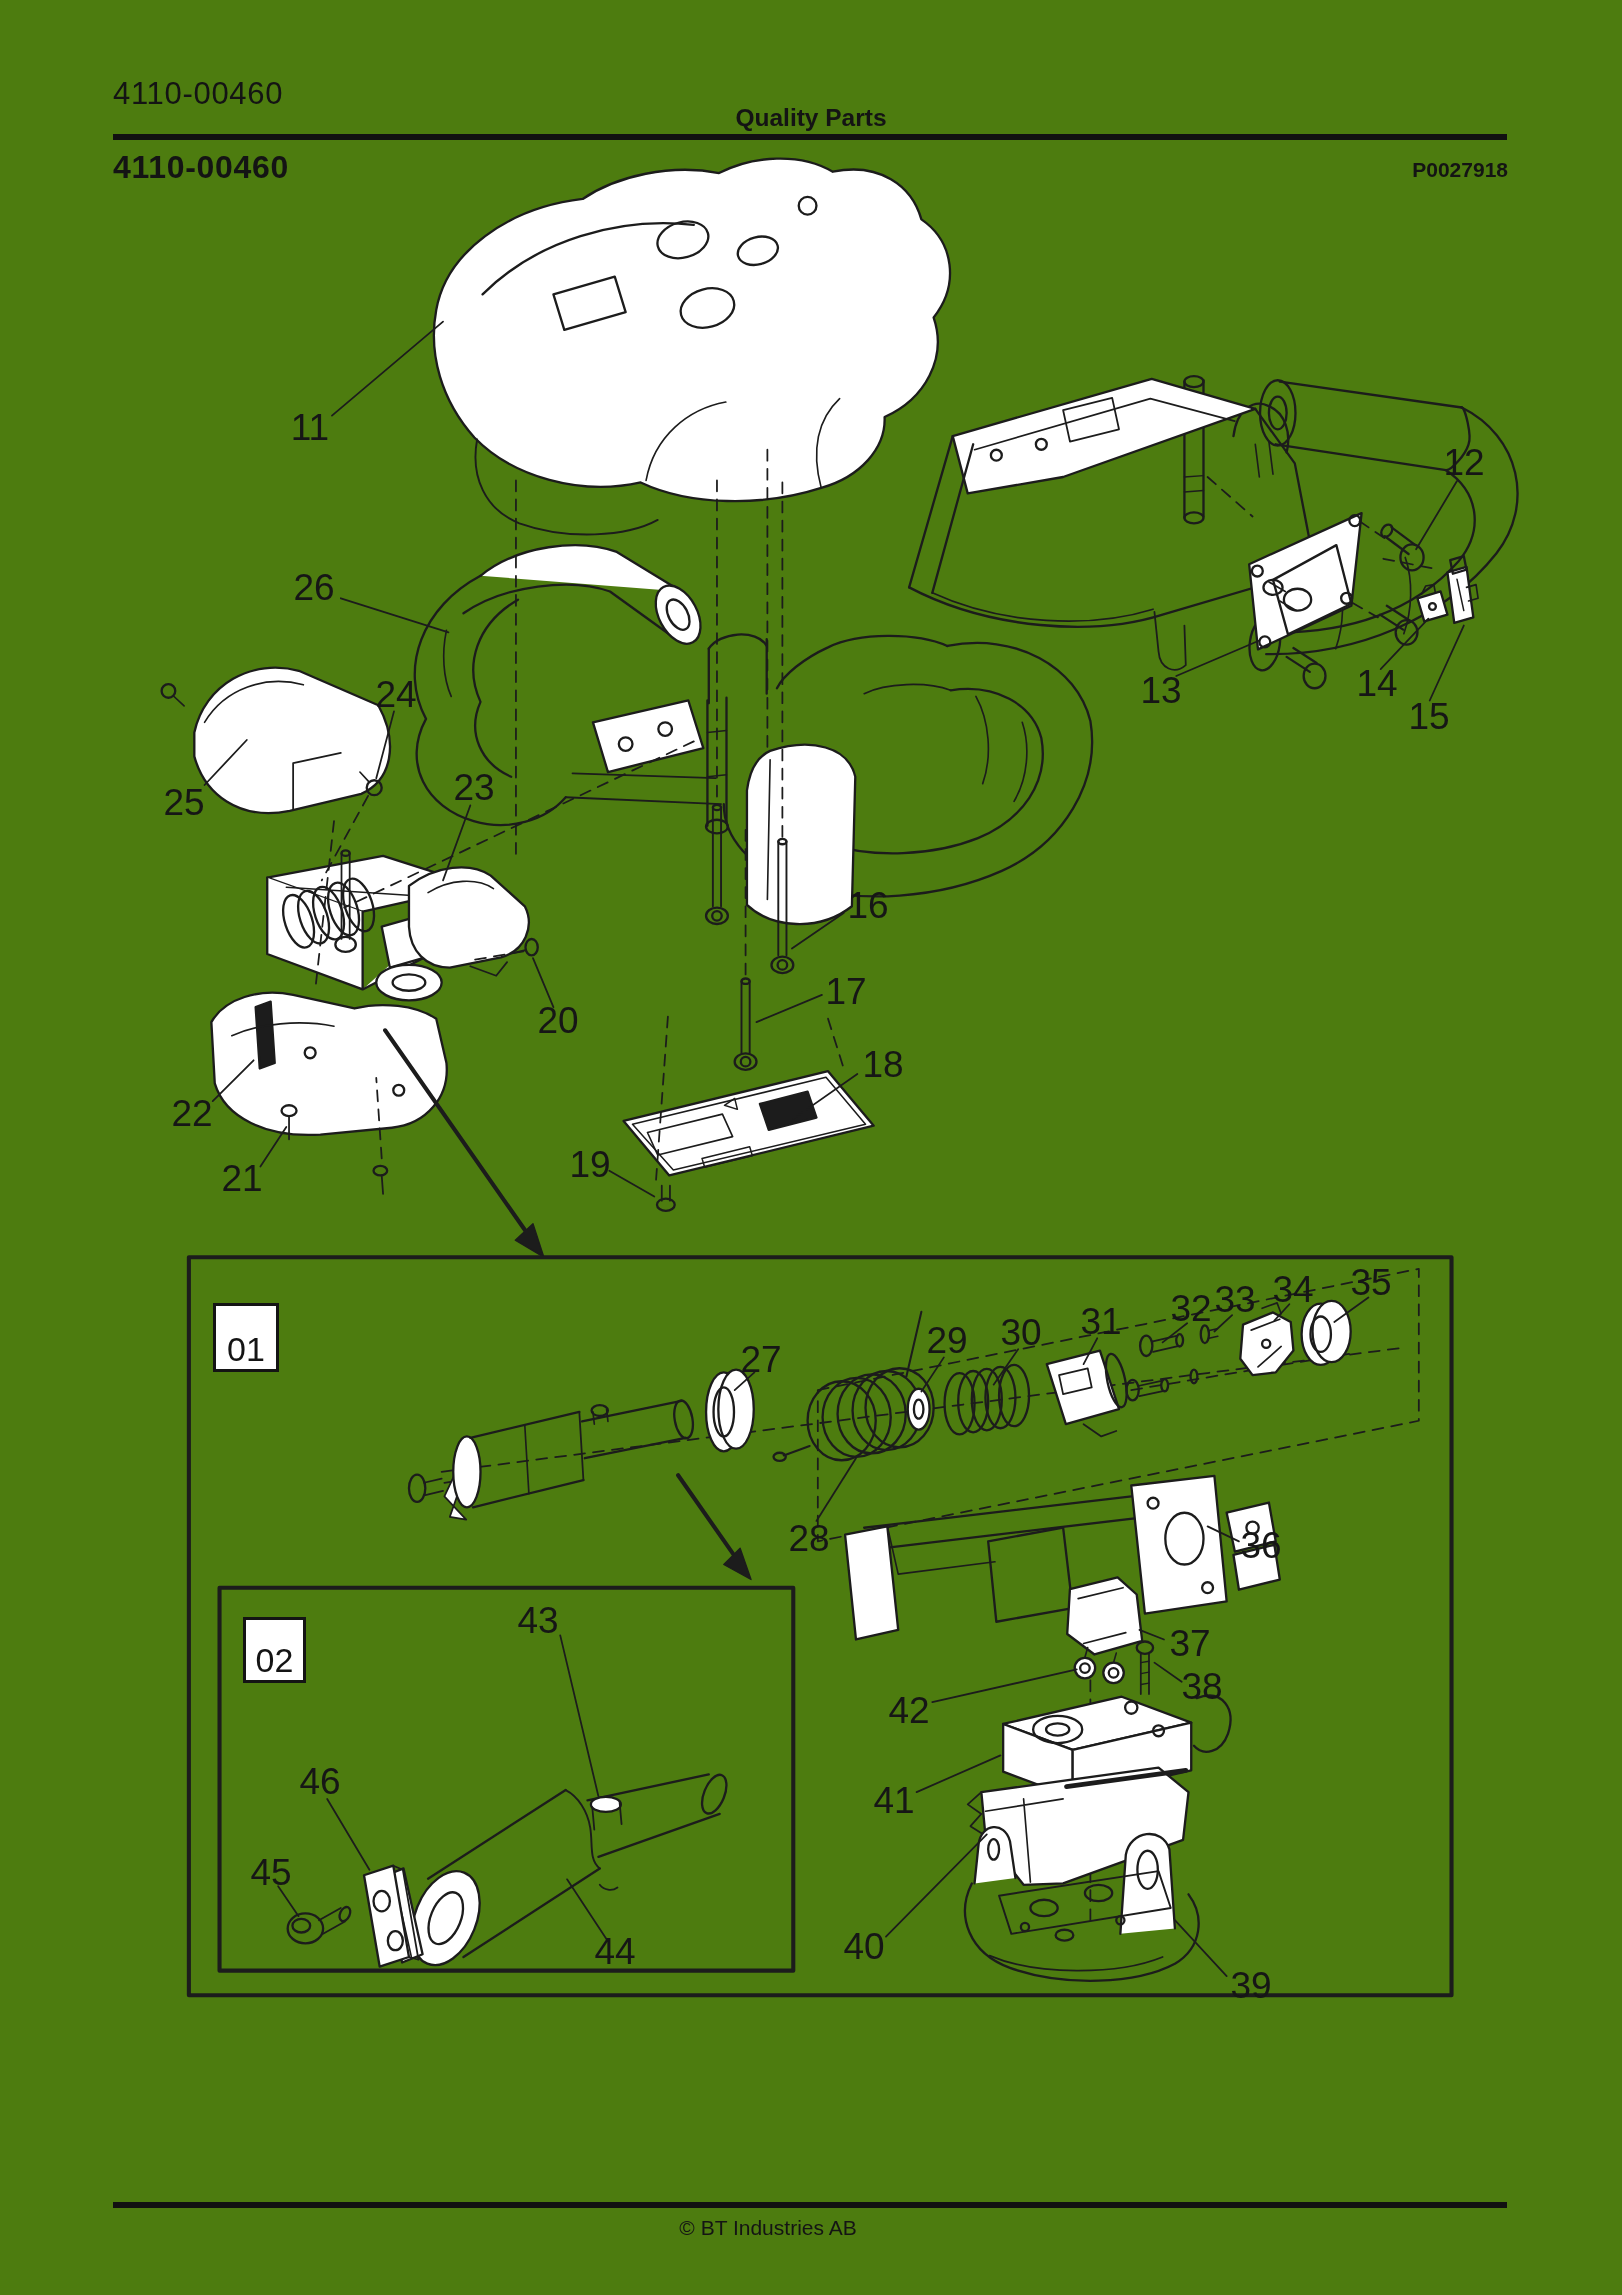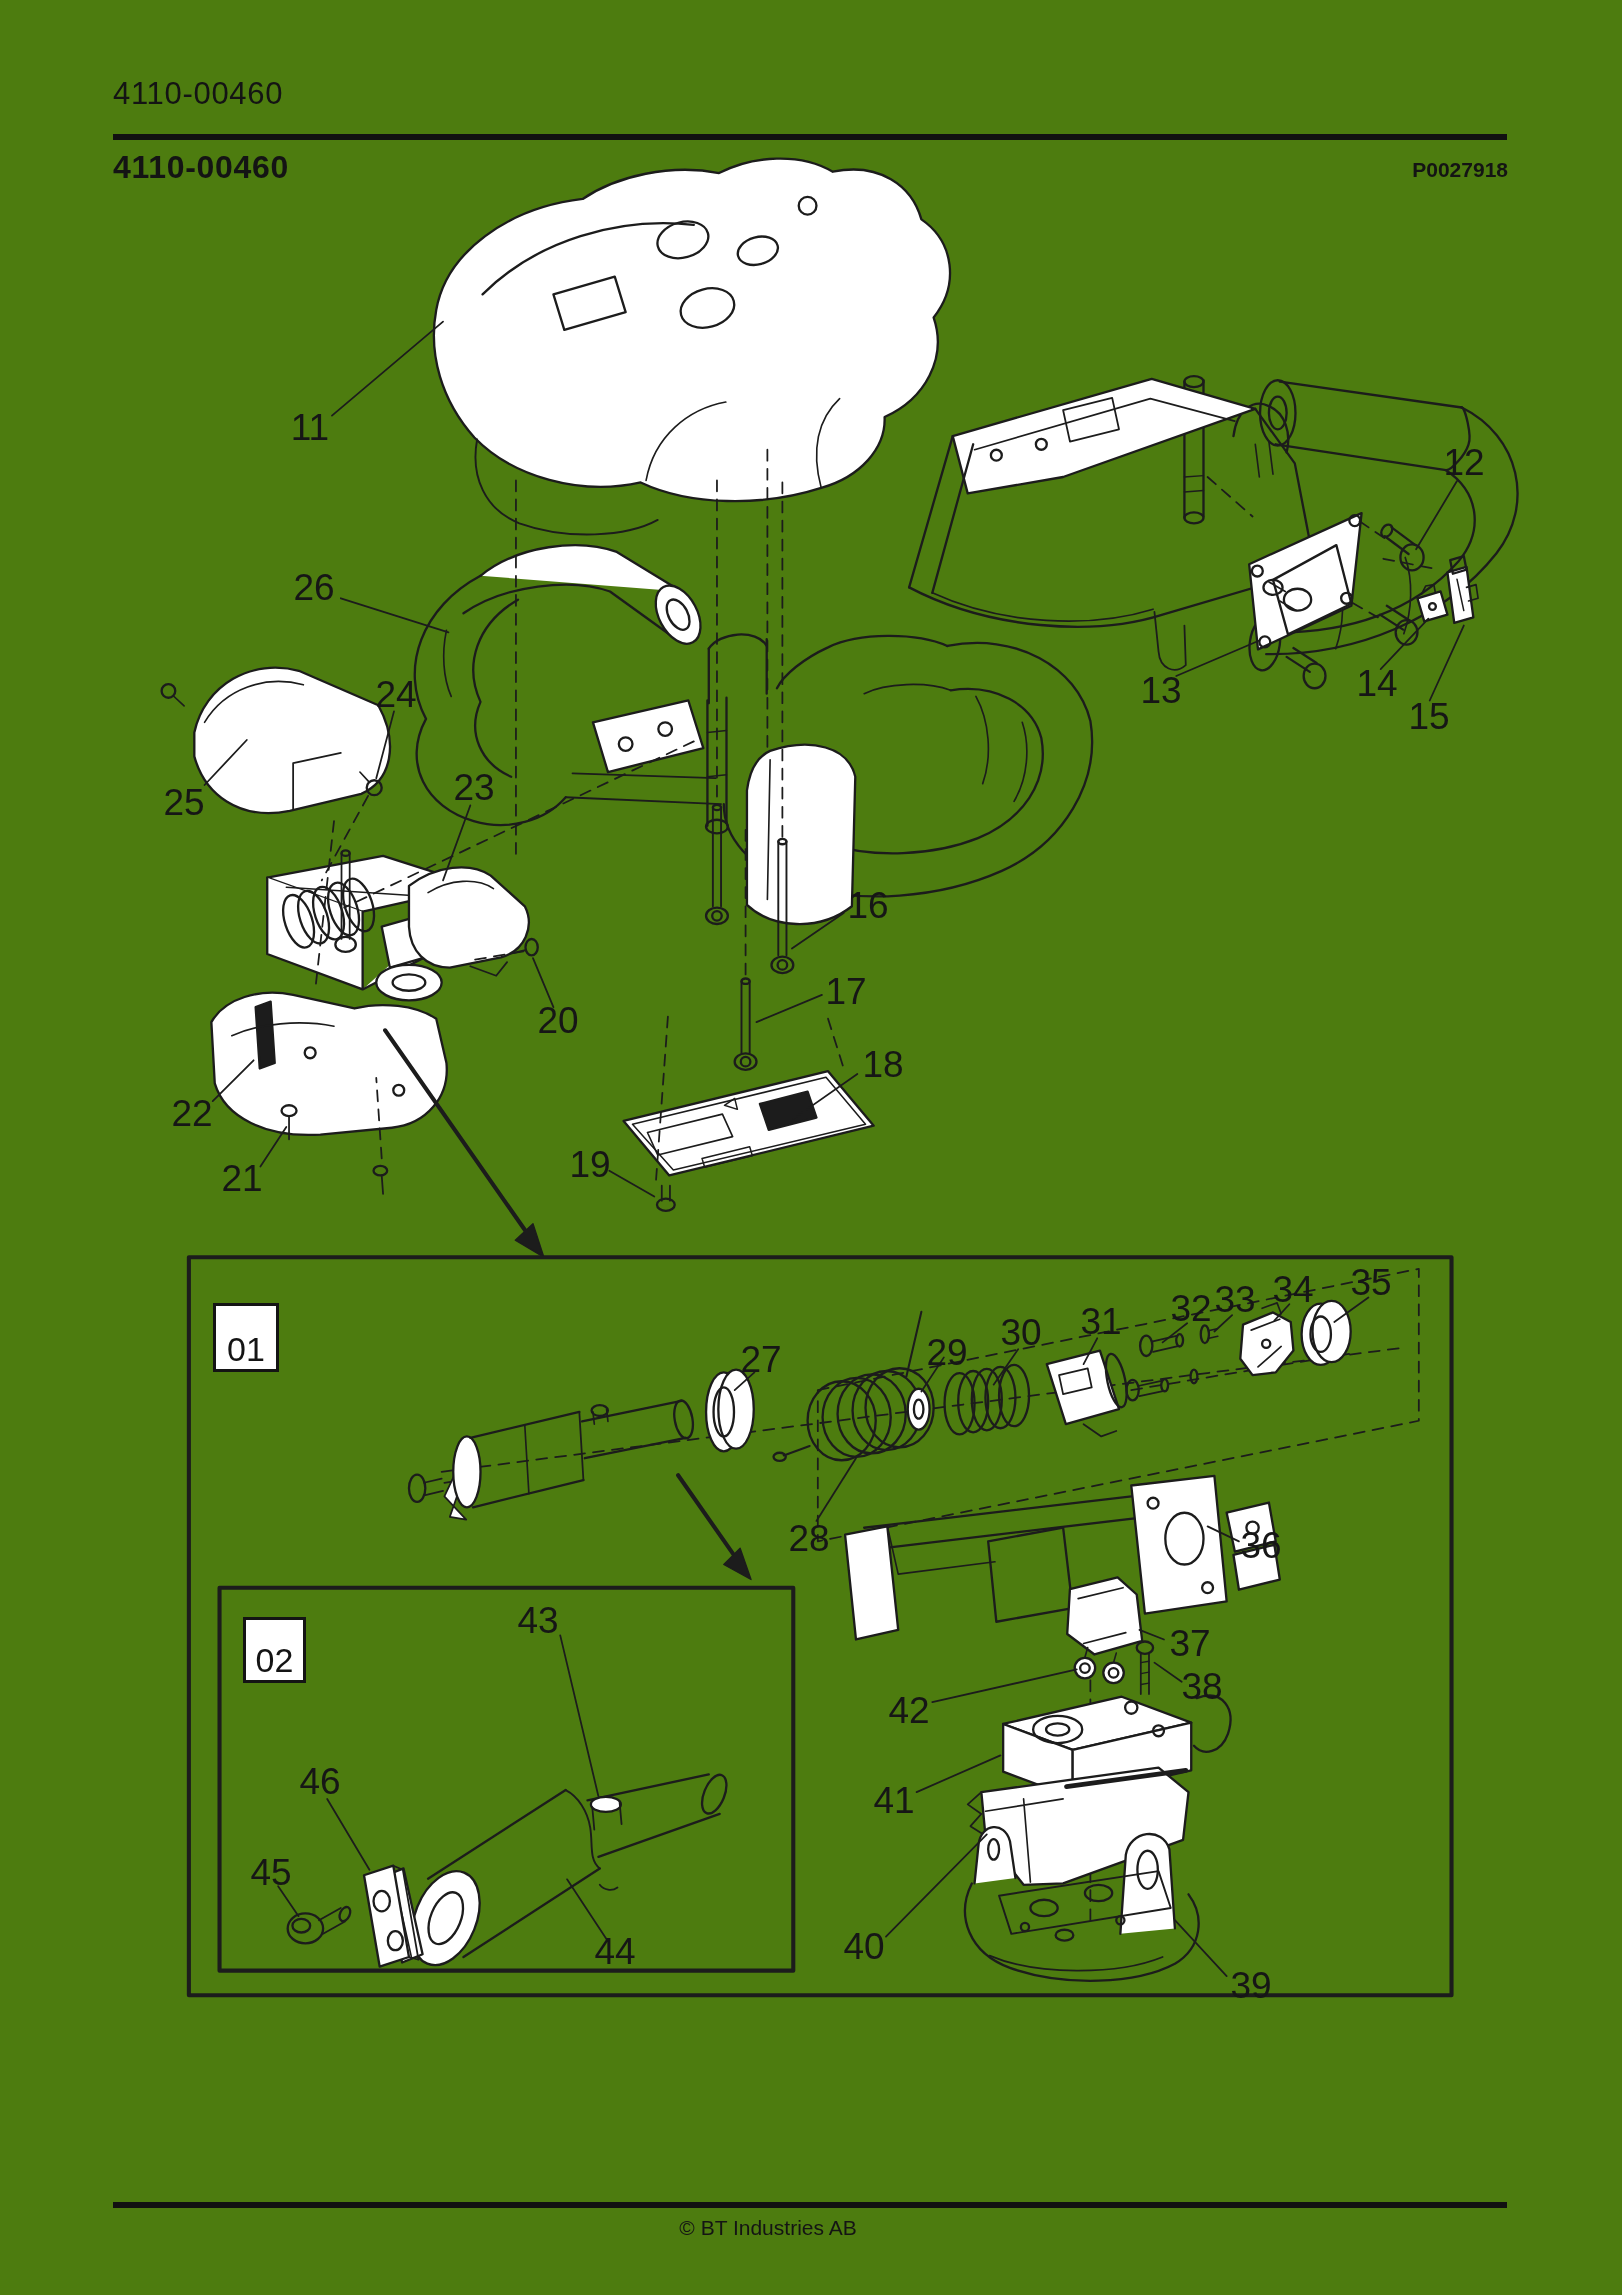--- a/index.html
+++ b/index.html
@@ -18,20 +18,21 @@
                font-size:34px;font-weight:400;background:#fff;}
   .inset-01{left:213px;top:1303px;width:60px;height:63px;}
   .inset-02{left:243px;top:1617px;width:57px;height:60px;}
 </style>
 </head>
 <body>
 
 <div class="page">
 
   <div class="hdr-doc-top">4110-00460</div>
+  <div class="hdr-quality">Quality Parts</div>
   <div class="hdr-rule"></div>
   <div class="hdr-doc-bold">4110-00460</div>
   <div class="hdr-figcode">P0027918</div>
 
   <svg class="drawing" viewBox="0 0 2380 3368" xmlns="http://www.w3.org/2000/svg">
     <g stroke="#1c1c1c" fill="none" stroke-width="3.4" stroke-linecap="round" stroke-linejoin="round">
 
       <g>
         <path d="M 640,455 C 655,370 745,305 855,292 C 905,258 985,240 1055,254 C 1105,228 1175,224 1222,252 C 1290,238 1338,272 1352,322 C 1400,355 1408,418 1370,466 C 1390,525 1358,585 1298,612 C 1300,658 1262,700 1205,716 C 1118,744 1012,742 940,708 C 852,728 752,700 696,642 C 648,588 628,520 640,455 Z" fill="#fff"></path>
         <path d="M 708,432 C 788,352 908,318 1018,330"></path>
@@ -476,21 +477,21 @@
       <div class="callout" style="left: 590px; top: 1165px;">19</div>
       <div class="callout" style="left: 558px; top: 1021px;">20</div>
       <div class="callout" style="left: 242px; top: 1179px;">21</div>
       <div class="callout" style="left: 192px; top: 1114px;">22</div>
       <div class="callout" style="left: 474px; top: 788px;">23</div>
       <div class="callout" style="left: 396px; top: 695px;">24</div>
       <div class="callout" style="left: 184px; top: 803px;">25</div>
       <div class="callout" style="left: 314px; top: 588px;">26</div>
       <div class="callout" style="left: 761px; top: 1360px;">27</div>
       <div class="callout" style="left: 809px; top: 1539px;">28</div>
-      <div class="callout" style="left: 947px; top: 1341px; margin-top: 12px;">29</div>
+      <div class="callout" style="left: 947px; top: 1341px;">29</div>
       <div class="callout" style="left: 1021px; top: 1333px;">30</div>
       <div class="callout" style="left: 1101px; top: 1322px;">31</div>
       <div class="callout" style="left: 1191px; top: 1309px; text-align: center;">32</div>
       <div class="callout" style="left: 1235px; top: 1300px;">33</div>
       <div class="callout" style="left: 1293px; top: 1290px;">34</div>
       <div class="callout" style="left: 1371px; top: 1283px;">35</div>
       <div class="callout" style="left: 1261px; top: 1546px;">36</div>
       <div class="callout" style="left: 1190px; top: 1644px;">37</div>
       <div class="callout" style="left: 1202px; top: 1687px;">38</div>
       <div class="callout" style="left: 1251px; top: 1986px;">39</div>

